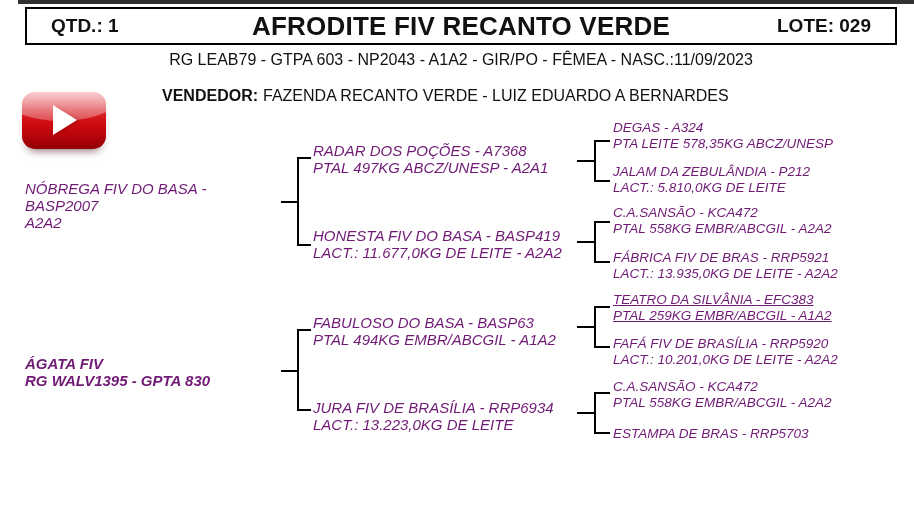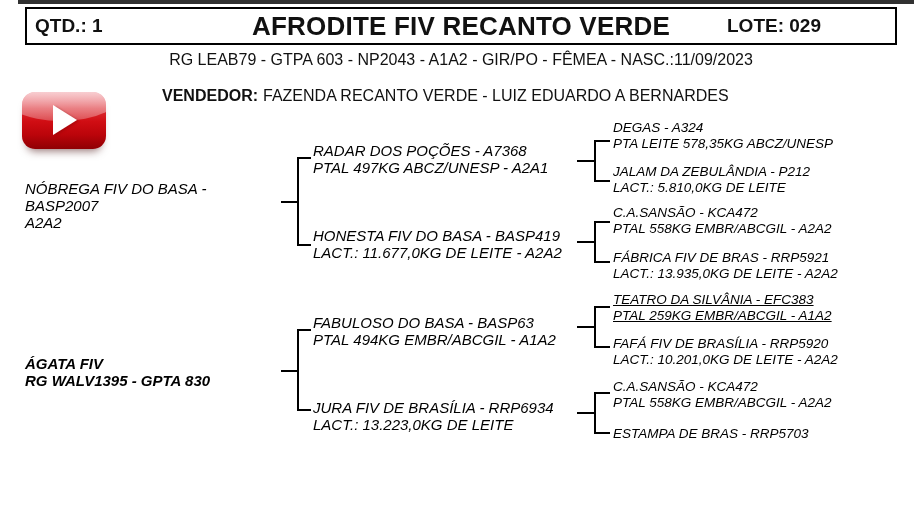--- a/index.html
+++ b/index.html
@@ -2,41 +2,41 @@
 <html><head>
 <meta charset="utf-8">
 <style>
   html,body{margin:0;padding:0;}
   body{background:#ffffff;font-family:"Liberation Sans", sans-serif;color:#111;}
   .page{position:relative;width:914px;height:509px;background:#fff;overflow:hidden;}
 
   .top-rule{position:absolute;left:18px;top:0;width:896px;height:4px;background:#313131;}
 
   .header-box{position:absolute;left:25px;top:7px;width:872px;height:38px;border:2px solid #000;
-    box-sizing:border-box;display:flex;align-items:center;padding:0 8px;background:#fff;}
+    box-sizing:border-box;display:flex;align-items:center;padding:0 24px;background:#fff;}
   .qtd{font-size:19px;font-weight:bold;width:160px;white-space:nowrap;}
   .title{font-size:26px;font-weight:bold;flex:1;text-align:center;white-space:nowrap;letter-spacing:0.2px;}
-  .lote{font-size:19px;font-weight:bold;width:160px;text-align:left;white-space:nowrap;}
+  .lote{font-size:19px;font-weight:bold;width:160px;text-align:right;white-space:nowrap;}
 
   .subtitle{position:absolute;left:0;top:51px;width:922px;text-align:center;font-size:16px;white-space:nowrap;}
 
   .vendor{position:absolute;left:162px;top:87px;font-size:16px;white-space:nowrap;}
   .vendor b{font-weight:bold;}
   .vendor .vval{margin-left:5px;}
 
   .play{position:absolute;left:22px;top:92px;width:84px;height:57px;border-radius:13px;overflow:hidden;
     background:linear-gradient(180deg,#ef8b93 0%,#dd2e35 28%,#d00d13 52%,#bb040a 75%,#8f0004 100%);
     box-shadow:0 7px 9px -5px rgba(60,0,0,.55);cursor:pointer;}
   .play::before{content:"";position:absolute;left:-28%;top:-55%;width:150%;height:105%;border-radius:50%;
     background:linear-gradient(180deg,rgba(255,255,255,.92) 0%,rgba(255,255,255,.25) 100%);}
   .play .tri{position:absolute;left:31px;top:13px;width:0;height:0;z-index:2;
     border-top:15px solid transparent;border-bottom:15px solid transparent;border-left:24px solid #fff;
     filter:drop-shadow(2px 1px 1px rgba(120,0,0,.35));}
 
-  .node{position:absolute;font-style:italic;white-space:nowrap;color:#000000;}
+  .node{position:absolute;font-style:italic;white-space:nowrap;color:#701a75;}
   .col-a{font-size:15px;line-height:17px;}
   .col-b{font-size:13.5px;line-height:15.5px;}
 
   #node-sire{left:25px;top:180px;}
   #node-dam{left:25px;top:355px;font-weight:bold;}
   #node-ss{left:313px;top:142px;}
   #node-sd{left:313px;top:227px;}
   #node-ds{left:313px;top:314px;}
   #node-dd{left:313px;top:399px;}
   #gg0{left:613px;top:120px;}

